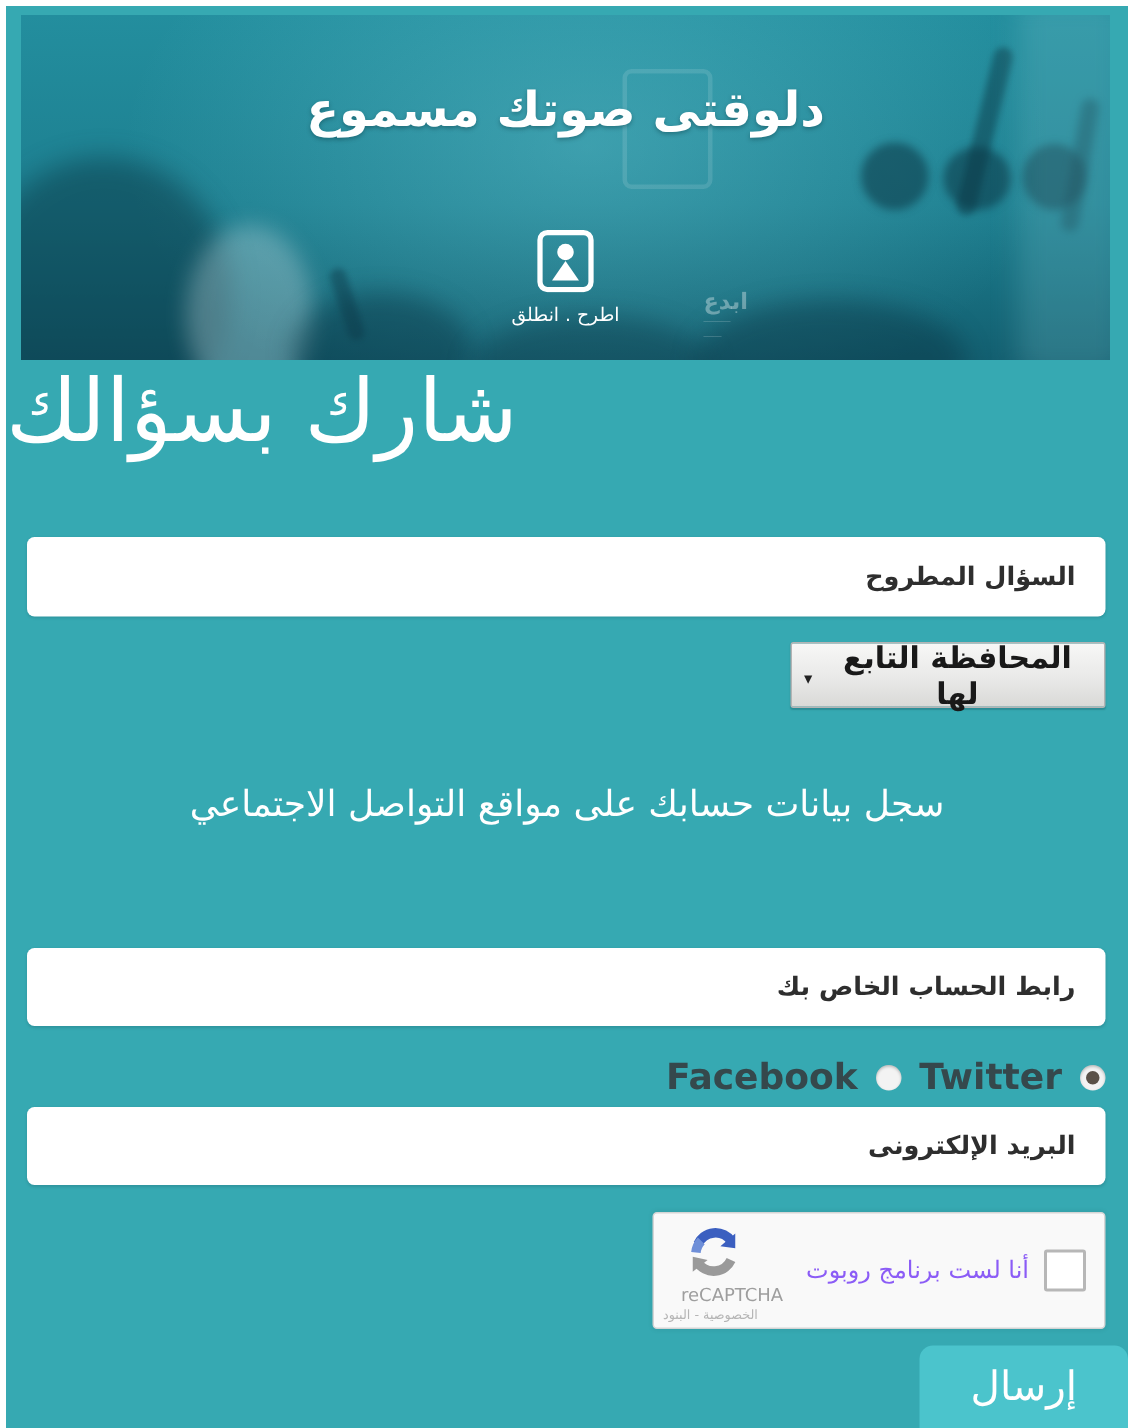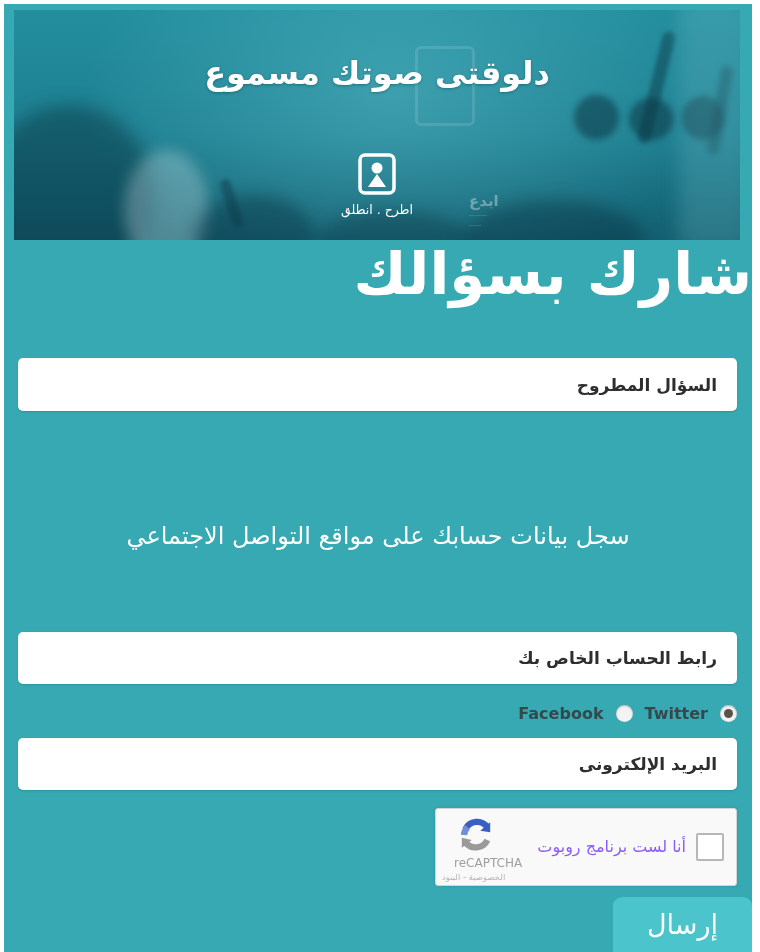--- a/index.html
+++ b/index.html
@@ -26,22 +26,22 @@
   .faint-text small { display:block; font-size:6px; font-weight:normal; color:rgba(255,255,255,0.25); line-height:1.6; }
   .banner-title { position:absolute; top:44px; width:100%; text-align:center;
                   color:#fff; font-size:32px; font-weight:bold; letter-spacing:0.5px;
                   text-shadow:0 1px 3px rgba(0,40,50,0.35); }
   .banner-subtitle { position:absolute; top:89px; width:100%; text-align:center;
                      color:#eefbfc; font-size:18px; text-shadow:0 1px 2px rgba(0,40,50,0.3); }
   .badge { position:absolute; top:143px; left:50%; transform:translateX(-50%); width:120px; text-align:center; }
   .badge-caption { margin-top:3px; color:#fff; font-size:12.5px; }
 
   
-  .page-title { position:absolute; top:236px; width:100%; text-align:right;
-                color:#fff; font-size:58px; font-weight:700; }
+  .page-title { position:absolute; top:236px; width:100%; text-align:left;
+                color:#fff; font-size:58px; font-weight:400; }
   .section-heading { position:absolute; top:518px; width:100%; text-align:center;
                      color:#fff; font-size:24px; font-weight:500; }
 
   
   .field { position:absolute; left:14px; width:719px; height:53px;
            background:#fff; border:0; border-radius:5px;
            box-shadow:0 1px 2px rgba(0,30,40,0.15);
            font-family:"DejaVu Sans", sans-serif;
            font-size:17px; color:#222; padding:0 20px; direction:rtl; }
   .field::placeholder { color:#2e2e2e; font-weight:600; opacity:1; }
@@ -52,21 +52,21 @@
   .select { position:absolute; top:424px; left:523px; width:210px; height:44px;
             background:linear-gradient(180deg,#f7f7f6 0%,#e9e9e8 55%,#d9d9d7 100%);
             border:1px solid #b4b4b4; border-radius:2px;
             display:flex; align-items:center; gap:7px; padding:0 8px;
             cursor:pointer; box-shadow:0 1px 1px rgba(0,30,40,0.2); }
   .select .label { flex:1; text-align:center; font-size:20px; font-weight:600; color:#191919; direction:rtl; }
   .caret::after { content:"▾"; font-size:11px; color:#222; }
 
   .radio-row { position:absolute; top:700px; left:0; width:733px;
                display:flex; justify-content:flex-end; align-items:center; gap:12px;
-               color:#35484c; font-size:16px; font-weight:bold; }
+               color:#35484c; font-size:24px; font-weight:bold; }
   .radio { width:17px; height:17px; border-radius:50%; background:#f3f3f3;
            box-shadow:inset 0 1px 2px rgba(0,0,0,0.25); cursor:pointer; position:relative; }
   .radio.selected::after { content:""; position:absolute; left:4px; top:4px; width:9px; height:9px;
                            border-radius:50%; background:#5a5148; }
 
   
   .captcha { position:absolute; left:431px; top:804px; width:302px; height:78px;
              background:#f9f9f9; border:1px solid #d5d5d5; border-radius:3px;
              box-shadow:0 0 3px 1px rgba(0,0,0,0.05); }
   .captcha-logo { position:absolute; left:23px; top:8px; }
@@ -117,20 +117,24 @@
         <path d="M10 34 L19 21 L28 34 Z" fill="#ffffff"></path>
       </svg>
       <div class="badge-caption" dir="rtl">اطرح . انطلق</div>
     </div>
   </div>
 
   <h1 class="page-title" dir="rtl">شارك بسؤالك</h1>
 
   <input id="question-field" class="field" type="text" dir="rtl" placeholder="السؤال المطروح" style="">
 
+  <div class="select">
+    <span class="caret"></span>
+    <span class="label">المحافظة التابع لها</span>
+  </div>
 
   <h2 class="section-heading" dir="rtl">سجل بيانات حسابك على مواقع التواصل الاجتماعي</h2>
 
   <input id="account-field" class="field" type="text" dir="rtl" placeholder="رابط الحساب الخاص بك" style="">
 
   <div class="radio-row">
     <span>Facebook</span>
     <span class="radio"></span>
     <span>Twitter</span>
     <span class="radio selected"></span>

